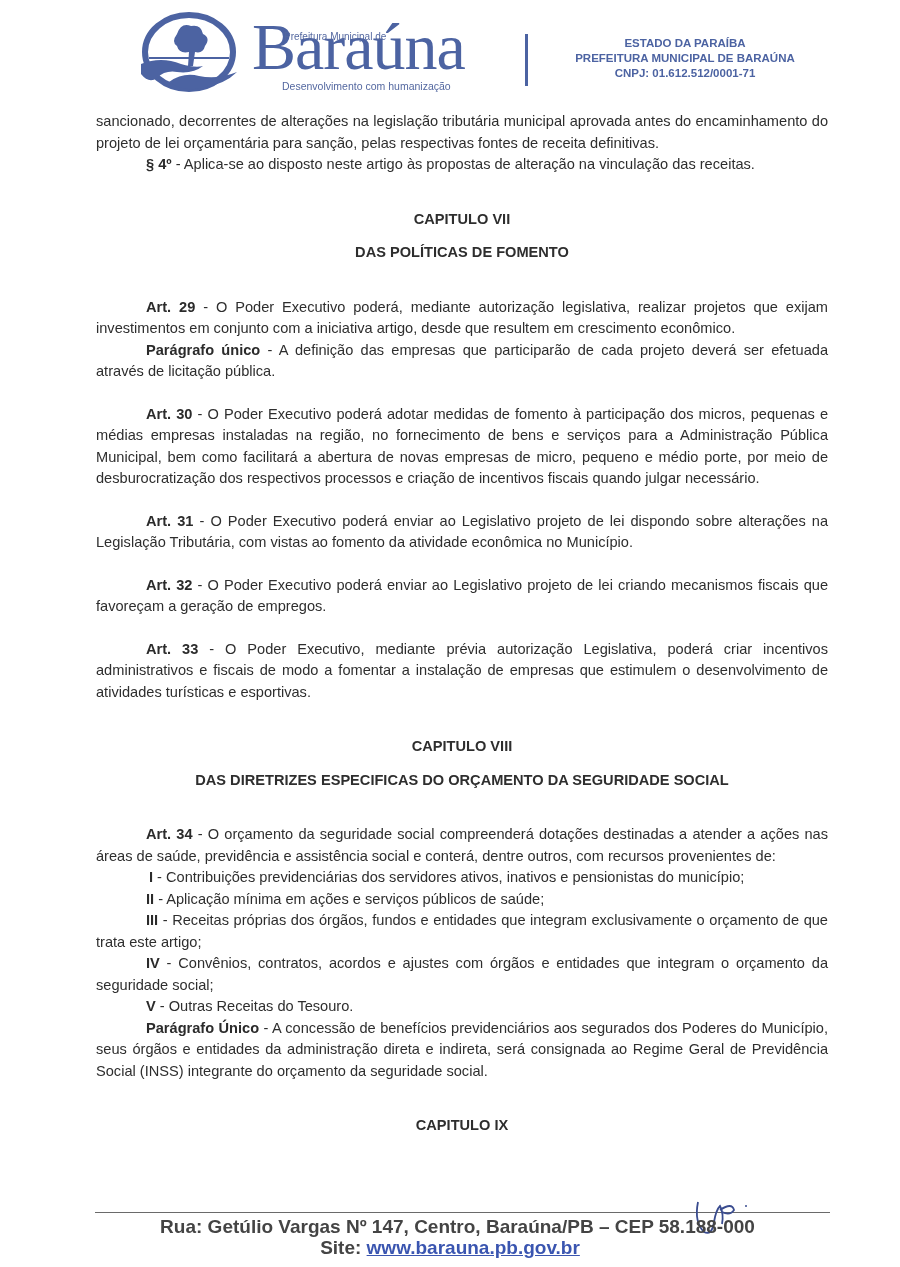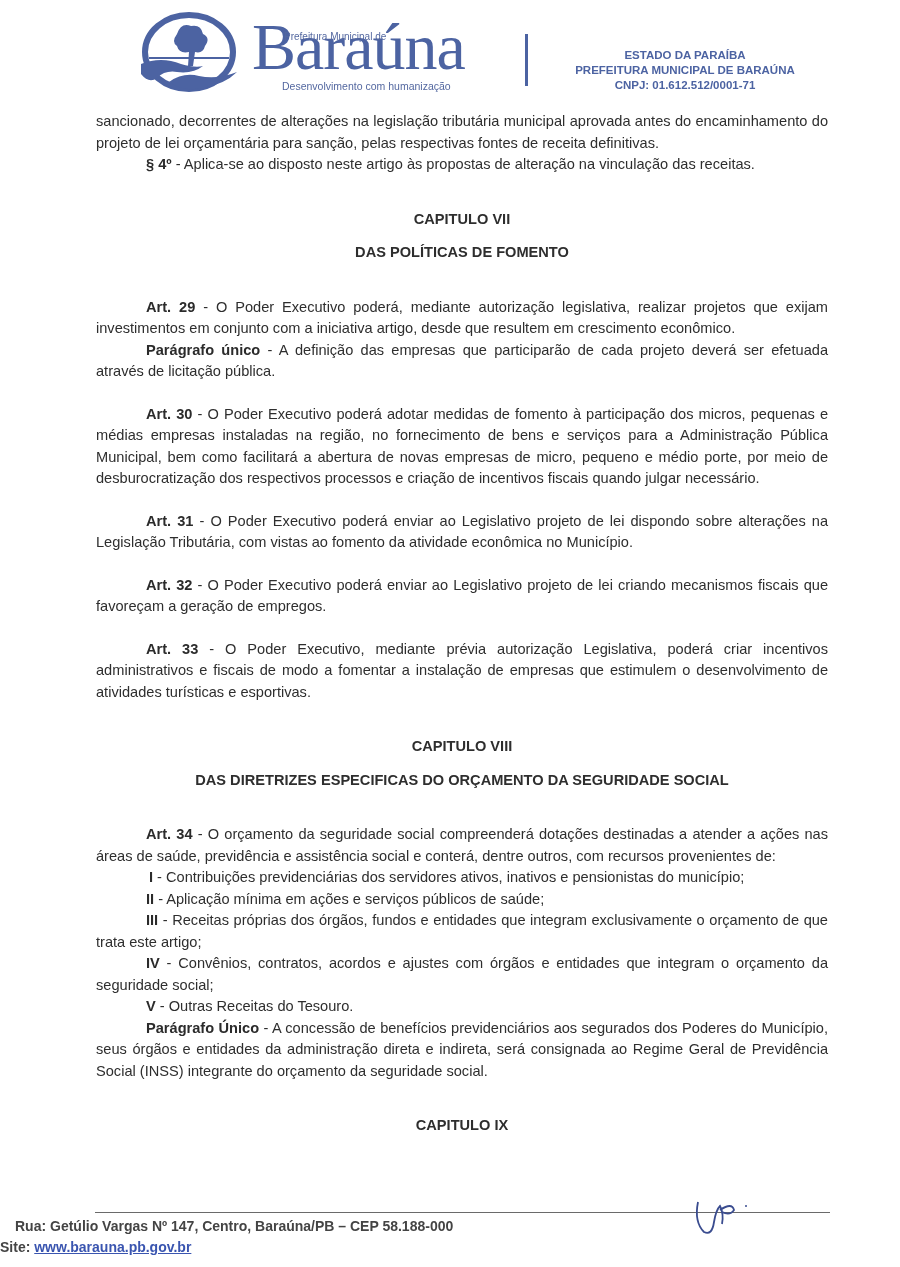--- a/index.html
+++ b/index.html
@@ -4,30 +4,30 @@
 <style>
   html, body { margin: 0; padding: 0; background: #ffffff; }
   body { width: 900px; height: 1267px; position: relative; overflow: hidden; font-family: "Liberation Sans", sans-serif; color: #2b2b2b; }
   .header { position: absolute; left: 0; top: 0; width: 896px; height: 105px; }
   .logo { position: absolute; left: 137px; top: 12px; width: 104px; height: 82px; }
   .brand { position: absolute; left: 250px; top: 10px; width: 270px; height: 90px; }
   .brand .pre { position: absolute; left: 34px; top: 21px; font-size: 10px; color: #5468a0; font-family: "Liberation Sans", sans-serif; }
   .brand .name { position: absolute; left: 2px; top: 4px; font-family: "Liberation Serif", serif; font-size: 66px; color: #4c63a2; letter-spacing: -1px; line-height: 1; }
   .brand .slogan { position: absolute; left: 32px; top: 70px; font-size: 10.5px; color: #5468a0; }
   .vbar { position: absolute; left: 525px; top: 34px; width: 3px; height: 52px; background: #4c63a2; }
-  .state { position: absolute; left: 535px; top: 48px; width: 300px; text-align: center; color: #4c63a2; font-weight: bold; font-size: 11.5px; line-height: 15px; }
+  .state { position: absolute; left: 535px; top: 36px; width: 300px; text-align: center; color: #4c63a2; font-weight: bold; font-size: 11.5px; line-height: 15px; }
   .content { position: absolute; left: 96px; top: 111px; width: 732px; font-family: Liberation Sans, sans-serif; font-size: 14.6px; line-height: 21.5px; color: #2e2e2e; }
   p { margin: 0; text-align: justify; }
   .ind { text-indent: 50px; }
   .list-item { text-indent: 50px; }
   .gap { height: 21px; }
   .chap { text-align: center; font-weight: bold; margin: 12px; }
   b { color: #2b2b2b; }
   .footer-rule { position: absolute; left: 95px; top: 1212px; width: 735px; height: 1px; background: #6a6a6a; }
-  .footer { position: absolute; left: 0; top: 1216px; width: 900px; font-size: 14px; font-weight: bold; color: #444; line-height: 21px; }
+  .footer { position: absolute; left: 0; top: 1216px; width: 900px; text-align: center; font-size: 19px; font-weight: bold; color: #444; line-height: 21px; }
   .footer .addr { padding-left: 15px; }
   .footer a { color: #3a55b0; text-decoration: underline; }
   .sig { position: absolute; left: 690px; top: 1196px; width: 70px; height: 42px; }
 </style>
 </head>
 <body>
 
 <div class="header">
   <svg class="logo" viewBox="0 0 104 82">
     <ellipse cx="52" cy="40" rx="44" ry="37" fill="none" stroke="#4c63a2" stroke-width="6"></ellipse>

